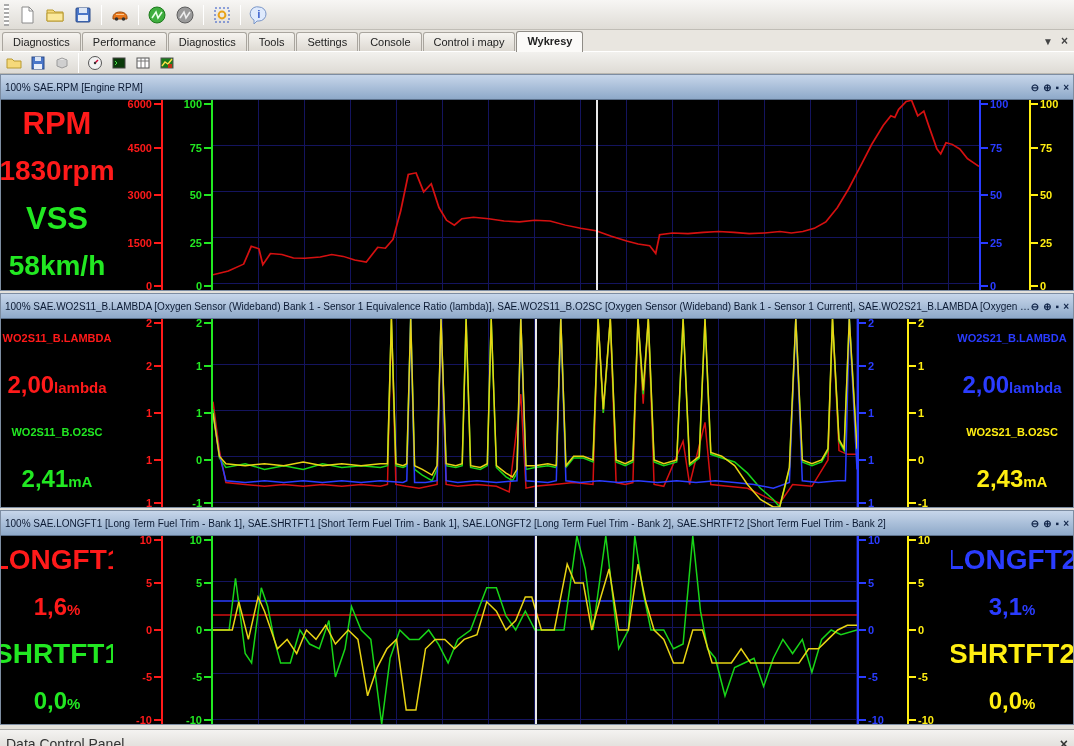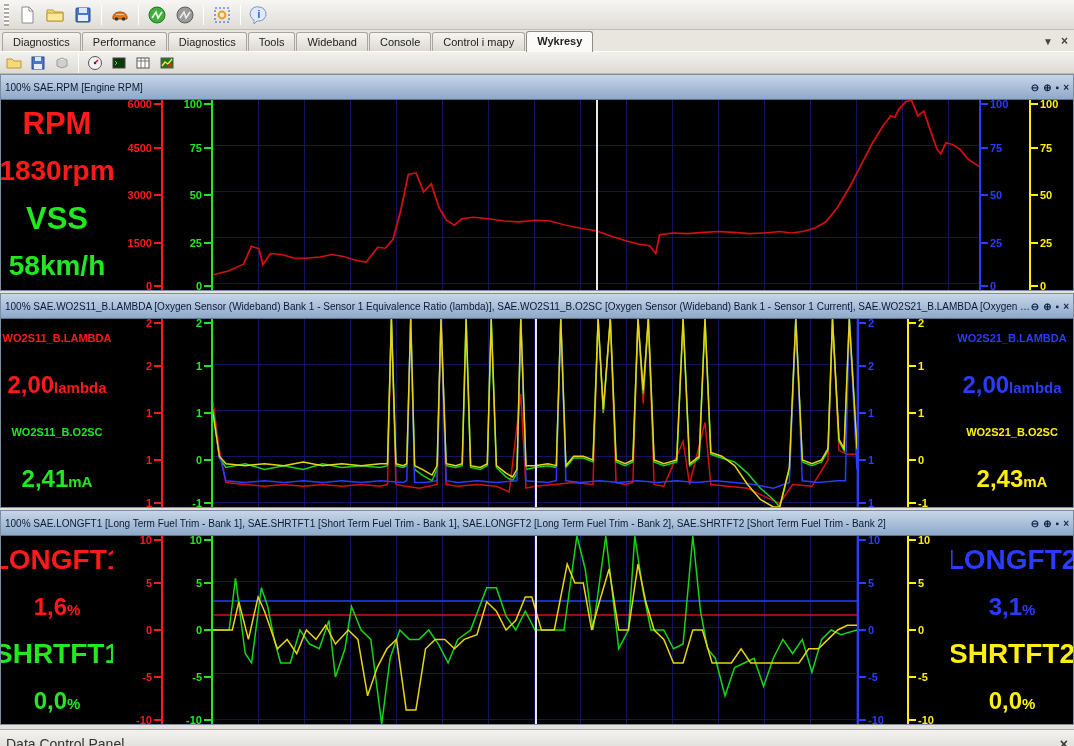--- a/index.html
+++ b/index.html
@@ -147,21 +147,21 @@
       </svg>
     </div>
 </div>
 
 <div class="tabstrip">
   <div id="tabs" style="display:flex;align-items:flex-end;margin-top:44px;">
       <div class="tab">Diagnostics</div>
       <div class="tab">Performance</div>
       <div class="tab">Diagnostics</div>
       <div class="tab">Tools</div>
-      <div class="tab">Wideband</div>
+      <div class="tab">Settings</div>
       <div class="tab">Console</div>
       <div class="tab">Control i mapy</div>
       <div class="tab active">Wykresy</div>
     </div>
   <div class="tabstrip-ctl">
     <span>▼</span>
     <span style="font-size:12px;font-weight:bold;">×</span>
   </div>
 </div>
 

